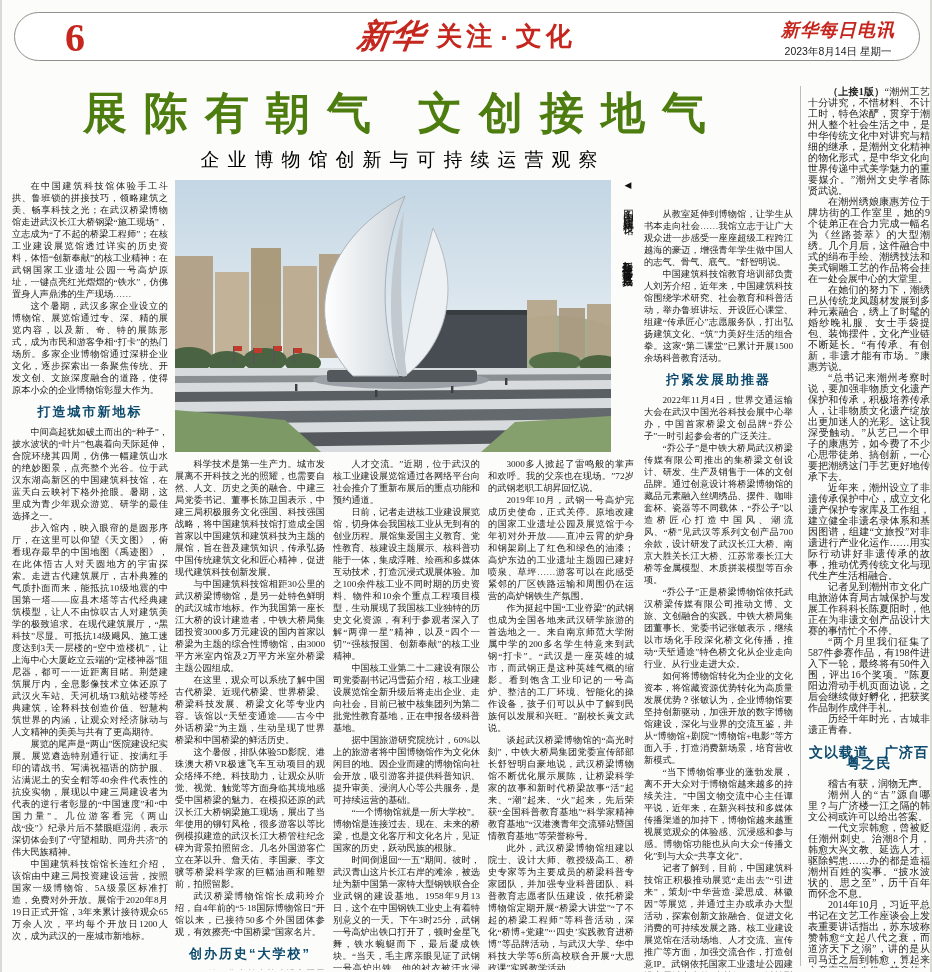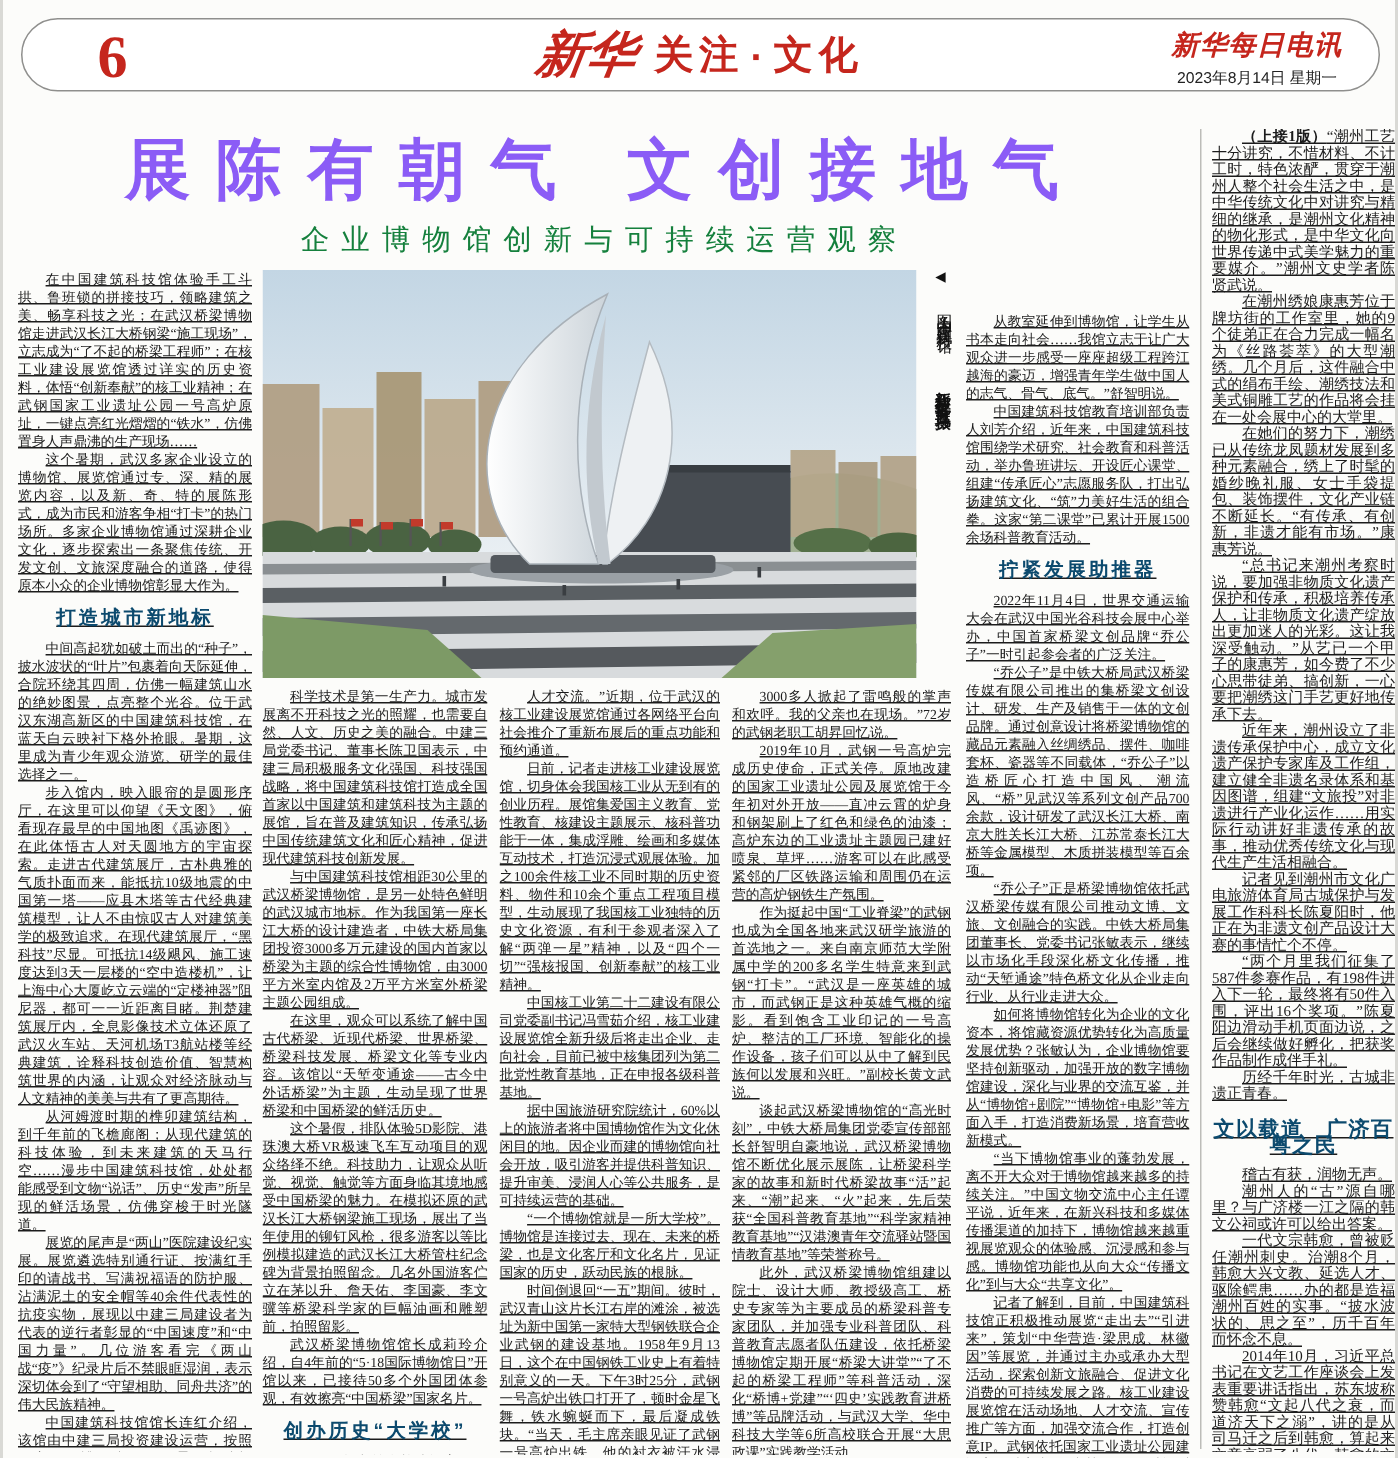--- a/index.html
+++ b/index.html
@@ -15,33 +15,33 @@
           justify-content:center;gap:12px;}
   .script-logo{font-style:italic;font-weight:bold;font-size:33px;color:#c5261d;transform:skewX(-8deg);
           font-family:"Liberation Serif",serif;}
   .section-title{font-family:Liberation Mono, monospace;font-weight:bold;font-size:26px;
           color:#c5261d;letter-spacing:4px;}
   .hdr-right{position:absolute;right:24px;top:5px;text-align:center;}
   .paper-logo{font-style:italic;font-weight:bold;font-size:18px;color:#c5261d;letter-spacing:1px;}
   .paper-date{font-family:"Liberation Sans",sans-serif;font-size:10.5px;color:#222;margin-top:3px;}
   
   .headline{position:absolute;left:10px;top:84px;width:782px;display:flex;justify-content:center;
-          gap:30px;font-weight:bold;font-size:44px;color:#8b5cf6;}
+          gap:30px;font-weight:bold;font-size:44px;color:#4d7c0f;}
   .headline span{letter-spacing:17px;}
   .subtitle{position:absolute;left:10px;top:147px;width:782px;text-align:center;
-          font-family:"Liberation Sans",sans-serif;font-size:19px;letter-spacing:8px;color:#15803d;}
+          font-family:"Liberation Sans",sans-serif;font-size:19px;letter-spacing:8px;color:#000000;}
   
   .photo{position:absolute;left:173px;top:180px;width:436px;height:272px;}
   .photo svg{display:block;width:100%;height:100%;}
   .caption{position:absolute;left:613px;top:180px;width:27px;height:272px;writing-mode:vertical-rl;
           font-size:10.5px;letter-spacing:2px;color:#111;line-height:27px;}
   .caption .arrow{padding-bottom:4px;font-size:9px;}
   .caption .credit{font-family:"Liberation Sans",sans-serif;font-weight:bold;padding-top:16px;}
   
-  .col{position:absolute;text-align:justify;font-size:9.2px;line-height:12px;overflow:hidden;text-decoration:underline;}
+  .col{position:absolute;text-align:justify;font-size:9.2px;line-height:12px;overflow:hidden;}
   .col p{margin:0;text-indent:2em;}
   .col h3{font-family:"Liberation Sans",sans-serif;font-weight:bold;font-size:13px;
           letter-spacing:2px;text-align:center;margin:10px 0 8px;color:#0c4a6e;}
   .c1{left:10px;top:180px;width:156px;height:788px;}
   .c2{left:173px;top:458px;width:150px;height:512px;}
   .c3{left:331px;top:458px;width:147px;height:512px;}
   .c4{left:486px;top:458px;width:146px;height:512px;}
   .c5{left:642px;top:180px;width:149px;height:790px;margin-top:28px;}
   .divider{position:absolute;left:798px;top:86px;height:880px;border-left:1px solid #bcbcb8;}
   
@@ -144,21 +144,20 @@
     <span>图为中国建筑科技馆。</span>
     <span class="credit">新华社记者肖艺九摄</span>
   </div>
 
   <div class="col c1">
     <p>在中国建筑科技馆体验手工斗拱、鲁班锁的拼接技巧，领略建筑之美、畅享科技之光；在武汉桥梁博物馆走进武汉长江大桥钢梁“施工现场”，立志成为“了不起的桥梁工程师”；在核工业建设展览馆透过详实的历史资料，体悟“创新奉献”的核工业精神；在武钢国家工业遗址公园一号高炉原址，一键点亮红光熠熠的“铁水”，仿佛置身人声鼎沸的生产现场……</p>
     <p>这个暑期，武汉多家企业设立的博物馆、展览馆通过专、深、精的展览内容，以及新、奇、特的展陈形式，成为市民和游客争相“打卡”的热门场所。多家企业博物馆通过深耕企业文化，逐步探索出一条聚焦传统、开发文创、文旅深度融合的道路，使得原本小众的企业博物馆彰显大作为。</p>
     <h3>打造城市新地标</h3>
     <p>中间高起犹如破土而出的“种子”，披水波状的“叶片”包裹着向天际延伸，合院环绕其四周，仿佛一幅建筑山水的绝妙图景，点亮整个光谷。位于武汉东湖高新区的中国建筑科技馆，在蓝天白云映衬下格外抢眼。暑期，这里成为青少年观众游览、研学的最佳选择之一。</p>
     <p>步入馆内，映入眼帘的是圆形序厅，在这里可以仰望《天文图》，俯看现存最早的中国地图《禹迹图》，在此体悟古人对天圆地方的宇宙探索。走进古代建筑展厅，古朴典雅的气质扑面而来，能抵抗10级地震的中国第一塔——应县木塔等古代经典建筑模型，让人不由惊叹古人对建筑美学的极致追求。在现代建筑展厅，“黑科技”尽显。可抵抗14级飓风、施工速度达到3天一层楼的“空中造楼机”，让上海中心大厦屹立云端的“定楼神器”阻尼器，都可一一近距离目睹。荆楚建筑展厅内，全息影像技术立体还原了武汉火车站、天河机场T3航站楼等经典建筑，诠释科技创造价值、智慧构筑世界的内涵，让观众对经济脉动与人文精神的美美与共有了更高期待。</p>
-    <p>从河姆渡时期的榫卯建筑结构，到千年前的飞檐廊阁；从现代建筑的科技体验，到未来建筑的天马行空……漫步中国建筑科技馆，处处都能感受到文物“说话”、历史“发声”所呈现的鲜活场景，仿佛穿梭于时光隧道。</p>
     <p>展览的尾声是“两山”医院建设纪实展。展览遴选特别通行证、按满红手印的请战书、写满祝福语的防护服、沾满泥土的安全帽等40余件代表性的抗疫实物，展现以中建三局建设者为代表的逆行者彰显的“中国速度”和“中国力量”。几位游客看完《两山战“疫”》纪录片后不禁眼眶湿润，表示深切体会到了“守望相助、同舟共济”的伟大民族精神。</p>
     <p>中国建筑科技馆馆长连红介绍，该馆由中建三局投资建设运营，按照国家一级博物馆、5A级景区标准打造，免费对外开放。展馆于2020年8月19日正式开馆，3年来累计接待观众65万余人次，平均每个开放日1200人次，成为武汉的一座城市新地标。</p>
   </div>
 
   <div class="col c2">
     <p>科学技术是第一生产力。城市发展离不开科技之光的照耀，也需要自然、人文、历史之美的融合。中建三局党委书记、董事长陈卫国表示，中建三局积极服务文化强国、科技强国战略，将中国建筑科技馆打造成全国首家以中国建筑和建筑科技为主题的展馆，旨在普及建筑知识，传承弘扬中国传统建筑文化和匠心精神，促进现代建筑科技创新发展。</p>
     <p>与中国建筑科技馆相距30公里的武汉桥梁博物馆，是另一处特色鲜明的武汉城市地标。作为我国第一座长江大桥的设计建造者，中铁大桥局集团投资3000多万元建设的国内首家以桥梁为主题的综合性博物馆，由3000平方米室内馆及2万平方米室外桥梁主题公园组成。</p>
     <p>在这里，观众可以系统了解中国古代桥梁、近现代桥梁、世界桥梁、桥梁科技发展、桥梁文化等专业内容。该馆以“天堑变通途——古今中外话桥梁”为主题，生动呈现了世界桥梁和中国桥梁的鲜活历史。</p>
     <p>这个暑假，排队体验5D影院、港珠澳大桥VR极速飞车互动项目的观众络绎不绝。科技助力，让观众从听觉、视觉、触觉等方面身临其境地感受中国桥梁的魅力。在模拟还原的武汉长江大桥钢梁施工现场，展出了当年使用的铆钉风枪，很多游客以等比例模拟建造的武汉长江大桥管柱纪念碑为背景拍照留念。几名外国游客伫立在茅以升、詹天佑、李国豪、李文骥等桥梁科学家的巨幅油画和雕塑前，拍照留影。</p>
     <p>武汉桥梁博物馆馆长成莉玲介绍，自4年前的“5·18国际博物馆日”开馆以来，已接待50多个外国团体参观，有效擦亮“中国桥梁”国家名片。</p>

